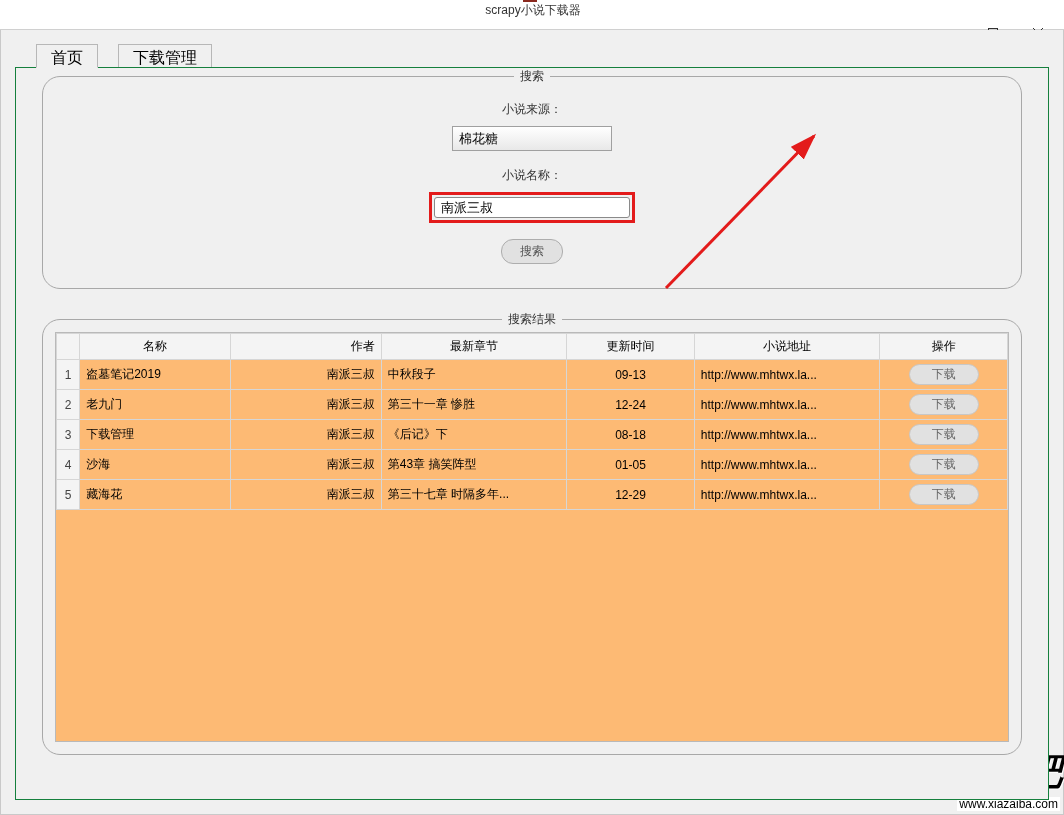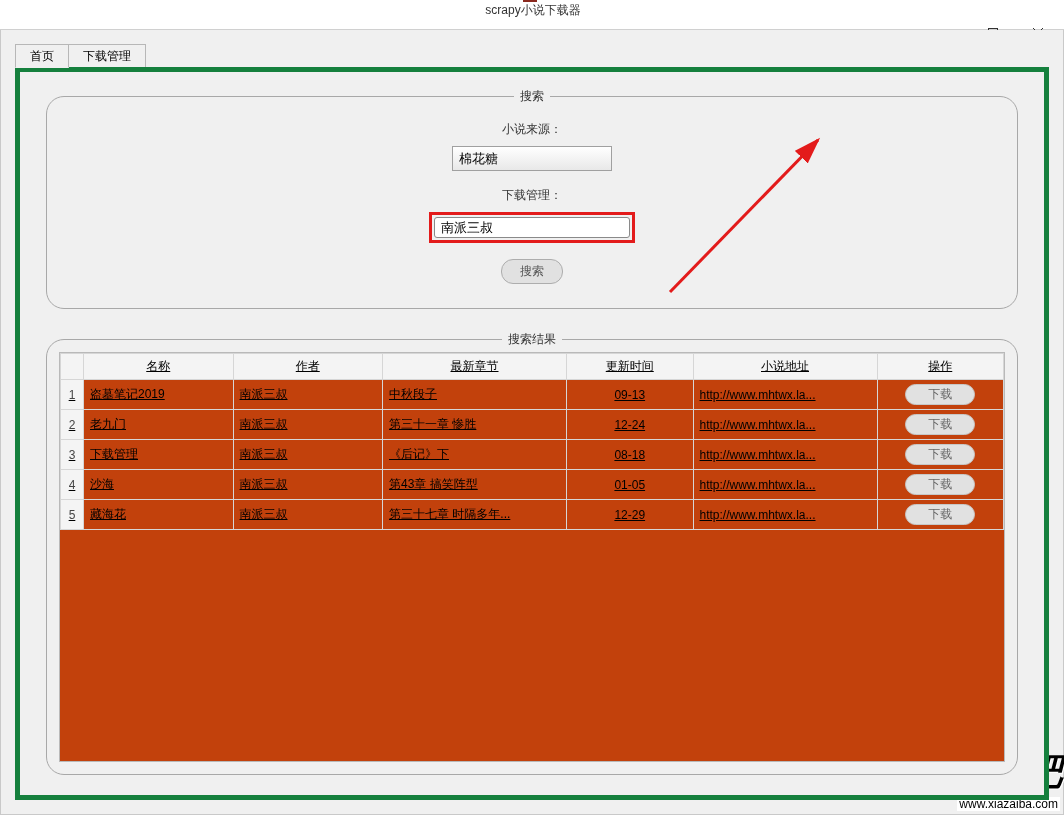--- a/index.html
+++ b/index.html
@@ -10,47 +10,47 @@
 .titlebar .app-icon { width: 14px; height: 14px; background: linear-gradient(135deg,#c0392b 0%,#e74c3c 50%,#fff 50%); border: 1px solid #8b2a1f; margin-right: 6px; }
 .titlebar .title { font-size: 12px; color: #333; }
 .titlebar .win-controls { margin-left: auto; display: flex; }
 .titlebar .win-btn { width: 45px; height: 28px; display: flex; align-items: center; justify-content: center; font-size: 14px; color: #333; cursor: pointer; }
 .titlebar .win-btn svg { width: 10px; height: 10px; }
 
 
 .client { position: absolute; top: 30px; left: 0; right: 0; bottom: 0; background: #f0f0f0; padding: 14px 14px 14px 14px; border: 1px solid #c9c9c9; border-top: none;}
 .tabgroup { background: #f0f0f0; }
 .tabstrip { display: flex; height: 24px; position: relative; }
-.tab { border: 1px solid #b7b7b7; border-bottom: none; background: #f0f0f0; font-size: 12px; padding: 3px 14px 0; margin-right: -1px; cursor: pointer; position: relative; z-index: 1; }
+.tab { border: 1px solid #b7b7b7; border-bottom: none; background: #f0f0f0; font-size: 16px; padding: 3px 14px 0; margin-right: -1px; cursor: pointer; position: relative; z-index: 1; margin-left: 21px; }
 .tab.active { background: #f0f0f0; border-bottom: 1px solid #f0f0f0; z-index: 3; }
-.tabpanel { border: 5px solid #15803d; background: #f0f0f0; margin-top: -1px; padding: 24px 26px 28px; height: calc(100% - 23px); position: relative; z-index: 2; }
+.tabpanel { border: 1px solid #15803d; background: #f0f0f0; margin-top: -1px; padding: 8px 26px 28px; height: calc(100% - 23px); position: relative; z-index: 2; }
 
 
 .group { border: 1px solid #a8a8a8; border-radius: 18px; position: relative; padding: 24px 30px 24px; margin-bottom: 30px; }
 .group-title { position: absolute; top: -9px; left: 50%; transform: translateX(-50%); background: #f0f0f0; padding: 0 6px; font-size: 12px; color: #333; }
 
 
 .search-row { display: flex; align-items: center; gap: 8px; justify-content: center; flex-direction: column; }
 .search-row .lbl { font-size: 12px; color: #333; }
 .combo { width: 160px; height: 25px; border: 1px solid #a0a0a0; background: linear-gradient(#fff,#e8e8e8); display: flex; align-items: center; padding: 0 6px; font-size: 13px; cursor: pointer; justify-content: space-between;}
 .combo .arrow { width:0;height:0;}
 .text-input-wrap { border: 3px solid #e31b1b; padding: 2px; display: inline-flex; }
 .text-input { width: 196px; height: 21px; border: 1px solid #8a8a8a; border-radius: 3px; padding: 0 6px; font-size: 13px; outline: none; background: #fff; }
 .btn { border: 1px solid #adadad; background: #e1e1e1; border-radius: 12px; padding: 3px 18px; font-size: 12px; cursor: pointer; color:#555;}
 
 
 .results-group { padding: 12px 12px 12px; margin-bottom: 12px; flex: 1; }
-.results-wrap { border: 1px solid #b9b9b9; background: #c2410c; height: 410px; overflow: auto; text-decoration: underline; }
+.results-wrap { border: 1px solid #b9b9b9; background: #fdba74; height: 410px; overflow: auto; }
 table { width: 100%; border-collapse: collapse; font-size: 12px; }
 th, td { border: 0.5px solid #d6d6d6; padding: 4px 6px; text-align: left; white-space: nowrap; overflow: hidden; text-overflow: ellipsis; }
 th { background: #f4f4f4; font-weight: normal; text-align: center; height: 26px; }
 td { height: 28px; }
 .col-idx { width: 20px; text-align: center; background: #f4f4f4; color:#444;}
 .col-name { width: 130px; }
-.col-author { width: 130px; }
+.col-author { width: 130px; text-align: right; }
 .col-chapter { width: 160px; }
 .col-time { width: 110px; text-align: center;}
 .col-url { width: 160px; }
 .col-op { width: 110px; text-align: center; }
 .dl-btn { border: 1px solid #c7c7c7; background: #e1e1e1; border-radius: 11px; padding: 1px 22px; font-size: 12px; cursor: pointer; color:#666;}
 td.center{text-align:center;}
 
 
 .arrow-anno { position: absolute; pointer-events: none; }
 
@@ -97,21 +97,21 @@
 
       <div class="group">
         <div class="group-title">搜索</div>
         <div class="search-row">
           <span class="lbl">小说来源：</span>
           <div class="combo">
             <span>棉花糖</span>
             <span class="arrow"></span>
           </div>
           <div class="spacer1"></div>
-          <span class="lbl">下载管理：</span>
+          <span class="lbl">小说名称：</span>
           <span class="text-input-wrap">
             <input class="text-input" value="南派三叔" style="">
           </span>
           <div class="spacer2"></div>
           <button class="btn">搜索</button>
         </div>
       </div>
 
       <div class="group results-group">
         <div class="group-title">搜索结果</div>

